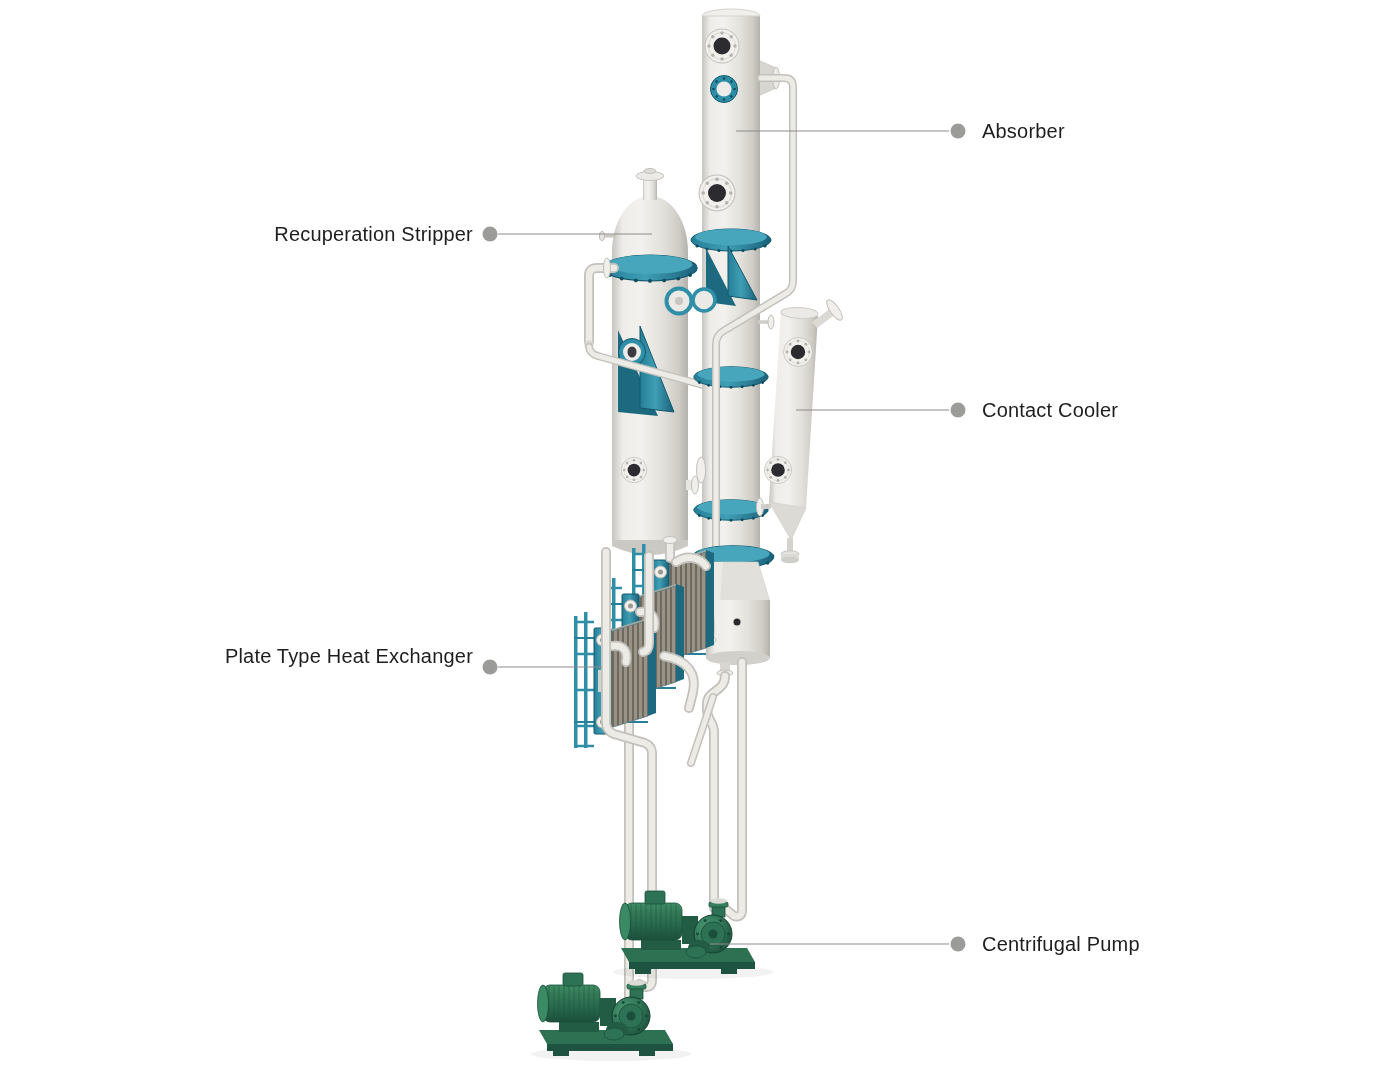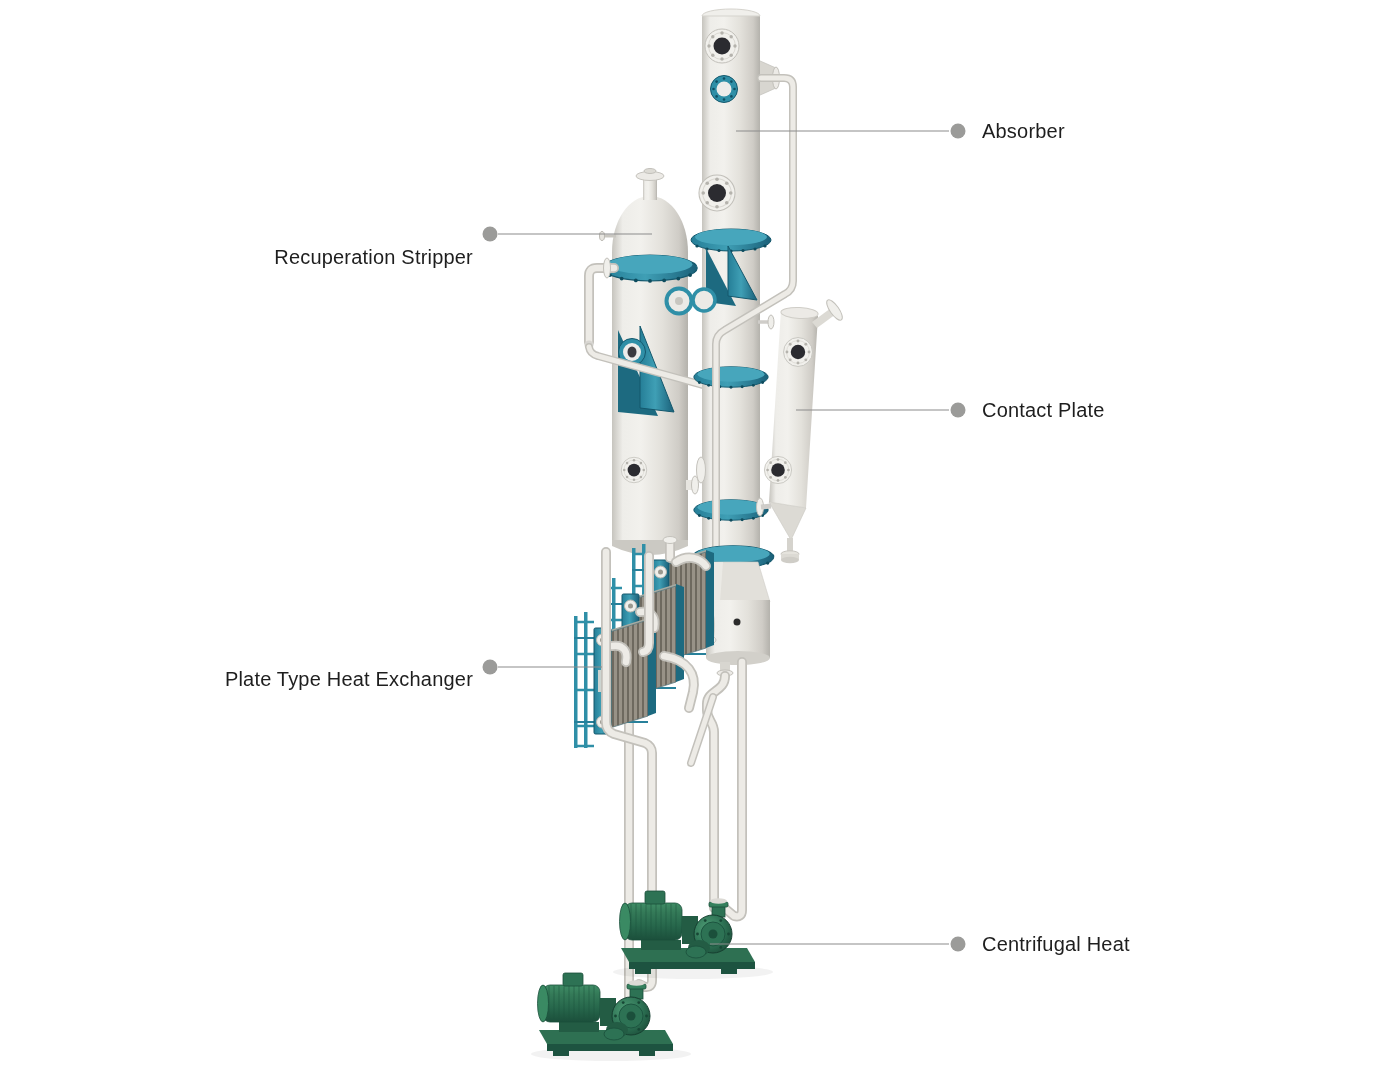--- a/index.html
+++ b/index.html
@@ -2,21 +2,21 @@
 <html><head>
 <meta charset="utf-8">
 <style>
   html,body{margin:0;padding:0;background:#ffffff;}
   .stage{position:relative;width:1387px;height:1080px;background:#ffffff;overflow:hidden;
          font-family:"Liberation Sans",sans-serif;}
   .stage svg{position:absolute;left:0;top:0;}
   .label{position:absolute;font-size:20px;line-height:24px;color:#1e1e1e;white-space:nowrap;
          letter-spacing:0.2px;}
   .label.right{text-align:left;}
-  .label.left{text-align:right;margin-top:23px;}
+  .label.left{text-align:right;}
   .po{fill:none;stroke:#c3c1bb;stroke-linecap:round;stroke-linejoin:round;}
   .pi{fill:none;stroke:#edebe6;stroke-linecap:round;stroke-linejoin:round;}
   .wm{stroke-width:10;} .wmi{stroke-width:6.5;}
   .ws{stroke-width:8;}  .wsi{stroke-width:5;}
 </style>
 </head>
 <body>
 
 <div class="stage">
 
@@ -278,17 +278,17 @@
     <circle cx="958" cy="131" r="7.5"></circle>
     <circle cx="490" cy="234" r="7.5"></circle>
     <circle cx="958" cy="410" r="7.5"></circle>
     <circle cx="490" cy="667" r="7.5"></circle>
     <circle cx="958" cy="944" r="7.5"></circle>
   </g>
 </svg>
 
 <div class="label right" style="left:982px;top:119px"><span>Absorber</span></div>
 <div class="label left" style="right:914px;top:222px"><span>Recuperation Stripper</span></div>
-<div class="label right" style="left:982px;top:398px"><span>Contact Plate</span></div>
+<div class="label right" style="left:982px;top:398px"><span>Contact Cooler</span></div>
 <div class="label left" style="right:914px;top:644px"><span>Plate Type Heat Exchanger</span></div>
-<div class="label right" style="left:982px;top:932px"><span>Centrifugal Heat</span></div>
+<div class="label right" style="left:982px;top:932px"><span>Centrifugal Pump</span></div>
 
 </div>
 
 </body></html>

